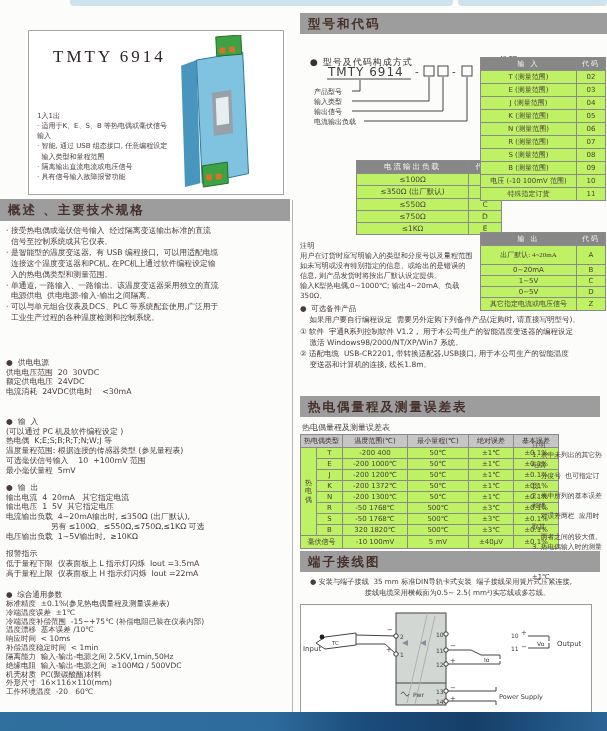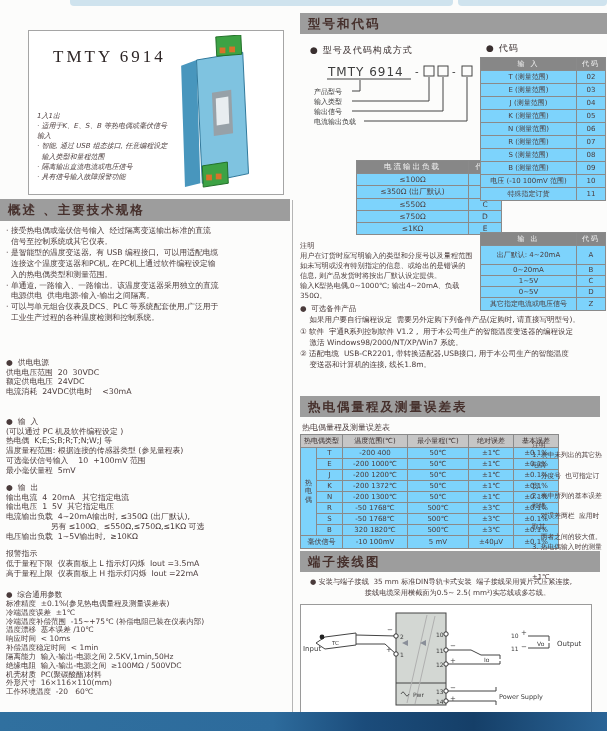--- a/index.html
+++ b/index.html
@@ -3,24 +3,24 @@
 <meta charset="utf-8">
 <style>
   html,body{margin:0;padding:0;}
   .page{position:relative;width:607px;height:731px;background:#fcfcfb;overflow:hidden;
         font-family:"DejaVu Sans",sans-serif;color:#4a3b3b;}
   .abs{position:absolute;}
   .strip{background:#cfe3ee;height:6px;top:0;border-radius:0 0 4px 4px;}
   .hdr{background:#9d9d9d;color:#46302c;font-weight:bold;font-size:12.5px;
        padding:3px 8px;box-sizing:border-box;letter-spacing:2px;}
   .lines{white-space:pre-wrap;font-size:7.8px;line-height:1.35;color:#4a3b3b;}
-  .subtitle{font-size:9px;color:#3a2f2f;letter-spacing:1px;}
+  .subtitle{font-size:9px;color:#3a2f2f;letter-spacing:1px;margin-top:12px;}
   .product-card{border:1px solid #a5a5a5;background:#ffffff;}
   .product-title{font-family:"Liberation Serif",serif;font-size:17px;letter-spacing:3px;color:#2e2626;}
-  .tbl{border-collapse:collapse;font-size:7.5px;color:#4a3b3b;background:#7dd3fc;}
+  .tbl{border-collapse:collapse;font-size:7.5px;color:#4a3b3b;background:#bef264;}
   .tbl th,.tbl td{border:1px solid #8a8a8a;padding:1px 3px;text-align:center;}
   .tbl th{background:#878787;color:#f5f5f5;font-weight:normal;letter-spacing:2px;}
   .tc-tbl th{background:#c6c6c6;color:#3a2f2f;letter-spacing:0;}
   .tc-tbl{font-size:7px;}
   .tc-tbl td{padding:1px 2px;}
   .vert-cell{width:11px;font-size:7px;line-height:1.2;word-break:break-all;padding:0 1px;}
   .vdiv{background:#b5b5b5;width:1px;}
   .bottom-bar{background:linear-gradient(90deg,#30709f 0%,#2d6b9c 45%,#1b4c7b 60%,#153f68 78%,#2a6496 100%);}
   .diagram-box{border:1px solid #9a9a9a;background:#fff;}
   svg text{font-family:"DejaVu Sans",sans-serif;fill:#3c3c3c;}
@@ -28,21 +28,21 @@
 </head>
 <body>
 
 <div class="page">
 
   <div class="abs strip" style="left:70px;width:383px;"></div>
   <div class="abs strip" style="left:458px;width:149px;"></div>
 
   <div class="abs product-card" style="left:28px;top:30px;width:254px;height:163px;">
     <div class="abs product-title" style="left:24px;top:16px;">TMTY 6914</div>
-    <div class="abs lines" style="left:8px;top:80px;width:134px;font-size:7px;line-height:1.45;font-style:italic;">1入1出
+    <div class="abs lines" style="left:8px;top:80px;width:134px;font-size:7px;line-height:1.45;">1入1出
 · 适用于K、E、S、B 等热电偶或毫伏信号输入
 · 智能, 通过 USB 组态接口, 任意编程设定
   输入类型和量程范围
 · 隔离输出直流电流或电压信号
 · 具有信号输入故障报警功能</div>
     <svg class="abs" style="left:130px;top:4px;" width="102" height="154" viewBox="0 0 100 160">
       <polygon points="20,32 36,26 40,154 24,158" fill="#4896bd"></polygon>
       <polygon points="36,26 84,18 90,144 42,154" fill="#7fc3e0" stroke="#2c7598" stroke-width="1"></polygon>
       <g>
         <polygon points="56,2 82,0 83,20 57,22" fill="#3da244" stroke="#1f6d26"></polygon>
@@ -204,21 +204,21 @@
   </tbody>
     </table>
 
   <table class="abs tbl" style="left:480px;top:232px;width:126px;font-size:7px;">
     <tbody>
         <tr>
       <th>输    出</th>
       <th style="width:22px;">代码</th>
     </tr>
     <tr>
-          <td style="height:16px;">出厂默认:  4~20mA</td>
+          <td style="height:16px;font-family:Liberation Serif, serif;">出厂默认:  4~20mA</td>
           <td>A</td>
         </tr>
     <tr>
           <td>0~20mA</td>
           <td>B</td>
         </tr>
     <tr>
           <td>1~5V</td>
           <td>C</td>
         </tr>

